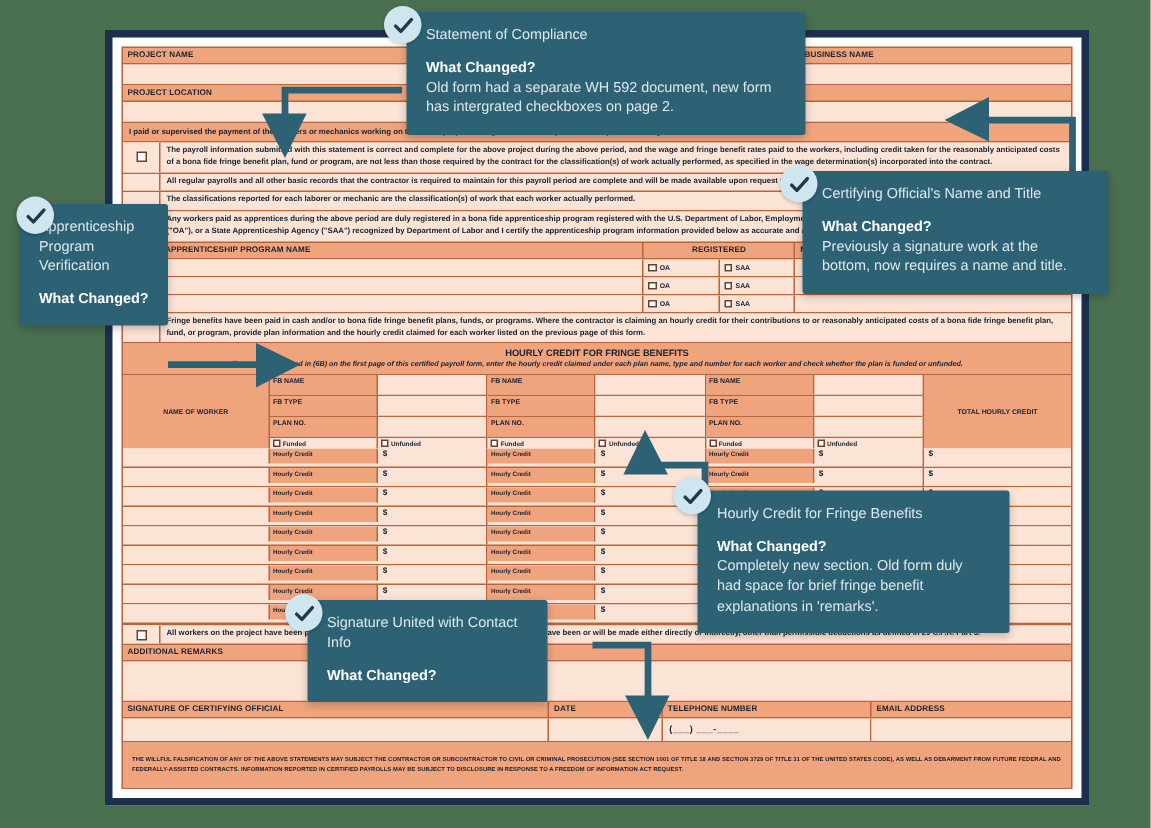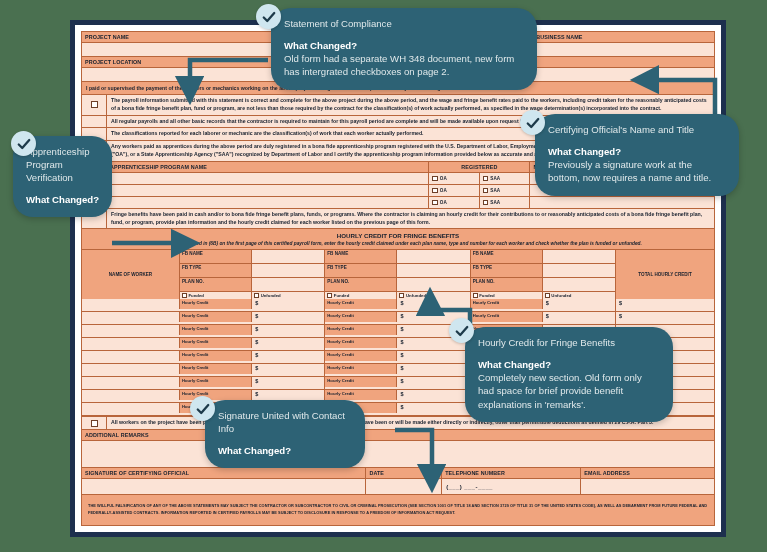--- a/index.html
+++ b/index.html
@@ -73,21 +73,21 @@
   .fund-lbl{font-size:4.3px;color:#17202e;font-weight:600;}
   .dollar{font-size:5.5px;color:#17202e;padding:1px 3px;font-weight:600;}
 
   .finetext{
     font-size:3.9px;line-height:1.7;color:#17202e;padding:3px 6px;
     background:#f0a47e;font-weight:600;letter-spacing:.05px;
   }
 
   
   .callout{
-    position:absolute;background:#2d6275;border-radius:20px;
+    position:absolute;background:#2d6275;border-radius:2px;
     color:#e8eef0;padding:10px 13px 11px 13px;box-sizing:border-box;
     box-shadow:0 2px 6px rgba(0,0,0,.22);
     z-index:40;
   }
   .callout .c-title{font-size:9.6px;color:#dfe8ea;line-height:1.35;margin-bottom:9px;}
   .callout .c-wc{font-size:9.6px;font-weight:bold;color:#ffffff;margin-bottom:1px;}
   .callout .c-body{font-size:9.6px;color:#dfe8ea;line-height:1.4;}
   .check-badge{
     position:absolute;width:25px;height:25px;border-radius:50%;
     background:#cfe6ef;display:flex;align-items:center;justify-content:center;
@@ -510,21 +510,21 @@
 </svg>
 
 <div class="check-badge" style="left:256px;top:4px;">
   <svg viewBox="0 0 16 16">
       <path d="M2 8.5 L6 12.5 L14 3.5" stroke="#1d3a4a" stroke-width="2.6" fill="none" stroke-linecap="round" stroke-linejoin="round"></path>
     </svg>
 </div>
 <div class="callout" style="left:271px;top:8px;width:266px;">
   <div class="c-title">Statement of Compliance</div>
   <div class="c-wc">What Changed?</div>
-  <div class="c-body">Old form had a separate WH 348 document, new form has intergrated checkboxes on page 2.</div>
+  <div class="c-body">Old form had a separate WH 592 document, new form has intergrated checkboxes on page 2.</div>
 </div>
 
 <div class="check-badge" style="left:520px;top:110px;">
   <svg viewBox="0 0 16 16">
       <path d="M2 8.5 L6 12.5 L14 3.5" stroke="#1d3a4a" stroke-width="2.6" fill="none" stroke-linecap="round" stroke-linejoin="round"></path>
     </svg>
 </div>
 <div class="callout" style="left:535px;top:114px;width:204px;">
   <div class="c-title">Certifying Official's Name and Title</div>
   <div class="c-wc">What Changed?</div>
@@ -542,21 +542,21 @@
 </div>
 
 <div class="check-badge" style="left:449px;top:318px;">
   <svg viewBox="0 0 16 16">
       <path d="M2 8.5 L6 12.5 L14 3.5" stroke="#1d3a4a" stroke-width="2.6" fill="none" stroke-linecap="round" stroke-linejoin="round"></path>
     </svg>
 </div>
 <div class="callout" style="left:465px;top:327px;width:208px;">
   <div class="c-title">Hourly Credit for Fringe Benefits</div>
   <div class="c-wc">What Changed?</div>
-  <div class="c-body">Completely new section. Old form only had space for brief provide benefit explanations in 'remarks'.</div>
+  <div class="c-body">Completely new section. Old form duly had space for brief fringe benefit explanations in 'remarks'.</div>
 </div>
 
 <div class="check-badge" style="left:190px;top:396px;">
   <svg viewBox="0 0 16 16">
       <path d="M2 8.5 L6 12.5 L14 3.5" stroke="#1d3a4a" stroke-width="2.6" fill="none" stroke-linecap="round" stroke-linejoin="round"></path>
     </svg>
 </div>
 <div class="callout" style="left:205px;top:400px;width:160px;">
   <div class="c-title">Signature United with Contact Info</div>
   <div class="c-wc">What Changed?</div>

